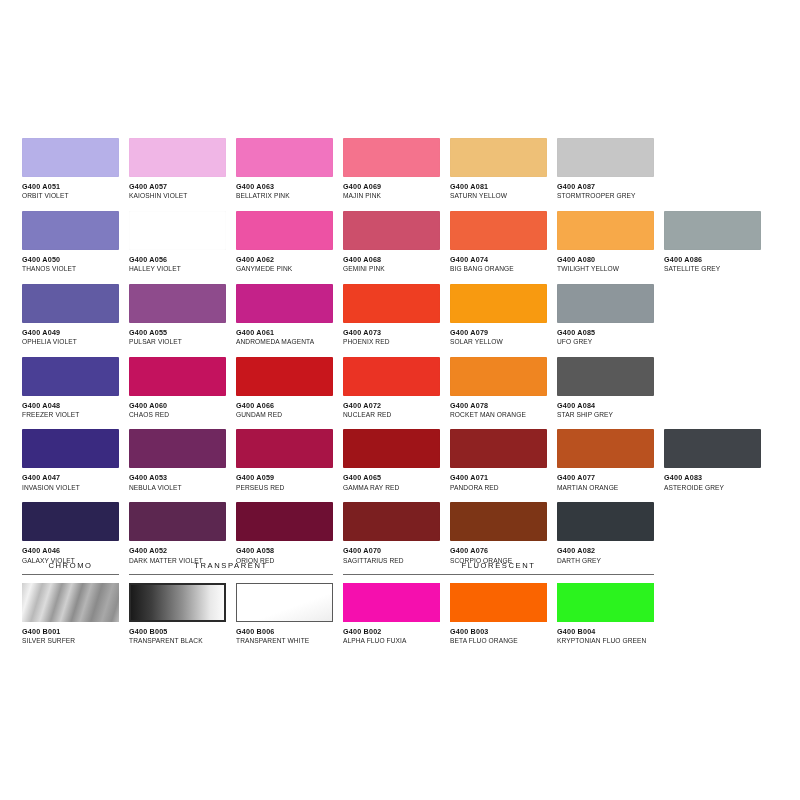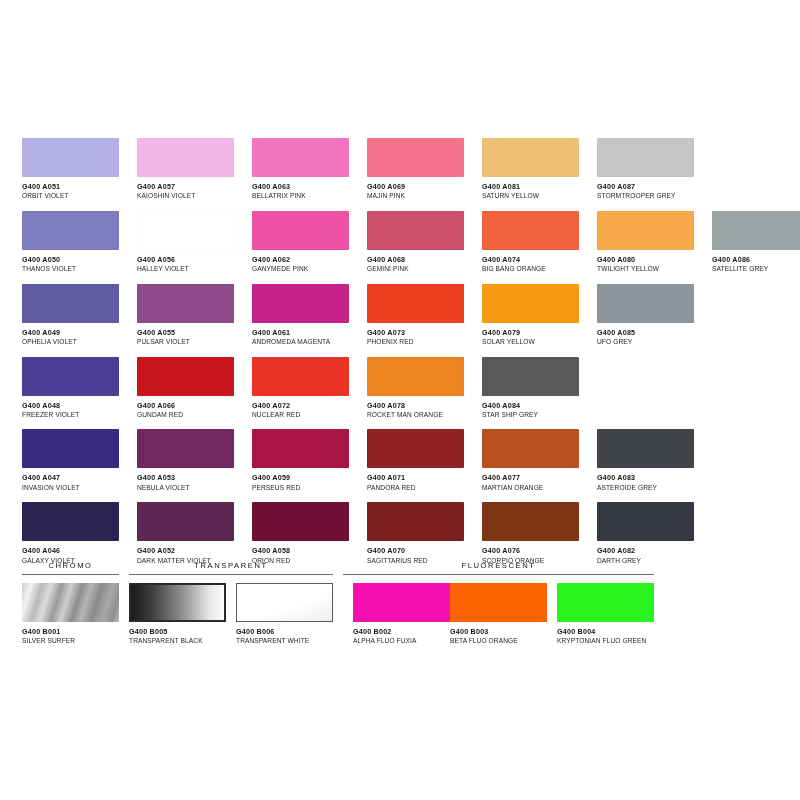--- a/index.html
+++ b/index.html
@@ -24,21 +24,21 @@
 
   
   #main-grid {
     position: absolute;
     left: 22px;
     top: 138px;
     width: 740px;
   }
   .swatch-row {
     display: flex;
-    gap: 18px;
+    gap: 10px;
     margin-bottom: 11px;
   }
   .swatch-cell {
     width: 97px;
   }
   .swatch-chip {
     width: 97px;
     height: 39px;
     border-radius: 1px;
     box-shadow: inset 0 0 1px rgba(0,0,0,0.10);
@@ -228,20 +228,25 @@
           <div class="swatch-name">UFO GREY</div>
         </div>
       </div>
       <div class="swatch-row">
         <div class="swatch-cell">
           <div class="swatch-chip" title="FREEZER VIOLET" style="background: rgb(74, 63, 149);"></div>
           <div class="swatch-code">G400 A048</div>
           <div class="swatch-name">FREEZER VIOLET</div>
         </div>
         <div class="swatch-cell">
+          <div class="swatch-chip" title="CHAOS RED" style="background: rgb(195, 18, 94);"></div>
+          <div class="swatch-code">G400 A060</div>
+          <div class="swatch-name">CHAOS RED</div>
+        </div>
+        <div class="swatch-cell">
           <div class="swatch-chip" title="GUNDAM RED" style="background: rgb(200, 22, 28);"></div>
           <div class="swatch-code">G400 A066</div>
           <div class="swatch-name">GUNDAM RED</div>
         </div>
         <div class="swatch-cell">
           <div class="swatch-chip" title="NUCLEAR RED" style="background: rgb(234, 51, 36);"></div>
           <div class="swatch-code">G400 A072</div>
           <div class="swatch-name">NUCLEAR RED</div>
         </div>
         <div class="swatch-cell">
@@ -263,20 +268,25 @@
         </div>
         <div class="swatch-cell">
           <div class="swatch-chip" title="NEBULA VIOLET" style="background: rgb(112, 40, 95);"></div>
           <div class="swatch-code">G400 A053</div>
           <div class="swatch-name">NEBULA VIOLET</div>
         </div>
         <div class="swatch-cell">
           <div class="swatch-chip" title="PERSEUS RED" style="background: rgb(168, 20, 70);"></div>
           <div class="swatch-code">G400 A059</div>
           <div class="swatch-name">PERSEUS RED</div>
+        </div>
+        <div class="swatch-cell">
+          <div class="swatch-chip" title="GAMMA RAY RED" style="background: rgb(159, 20, 24);"></div>
+          <div class="swatch-code">G400 A065</div>
+          <div class="swatch-name">GAMMA RAY RED</div>
         </div>
         <div class="swatch-cell">
           <div class="swatch-chip" title="PANDORA RED" style="background: rgb(143, 34, 34);"></div>
           <div class="swatch-code">G400 A071</div>
           <div class="swatch-name">PANDORA RED</div>
         </div>
         <div class="swatch-cell">
           <div class="swatch-chip" title="MARTIAN ORANGE" style="background: rgb(185, 81, 31);"></div>
           <div class="swatch-code">G400 A077</div>
           <div class="swatch-name">MARTIAN ORANGE</div>
@@ -345,21 +355,21 @@
         <div class="special-cell" style="left: 107px;">
           <div class="special-chip chip-transparent-black"></div>
           <div class="swatch-code">G400 B005</div>
           <div class="swatch-name">TRANSPARENT BLACK</div>
         </div>
         <div class="special-cell" style="left: 214px;">
           <div class="special-chip chip-transparent-white"></div>
           <div class="swatch-code">G400 B006</div>
           <div class="swatch-name">TRANSPARENT WHITE</div>
         </div>
-        <div class="special-cell" style="left: 331px;">
+        <div class="special-cell" style="left: 321px;">
           <div class="special-chip" style="background: rgb(245, 15, 174);"></div>
           <div class="swatch-code">G400 B002</div>
           <div class="swatch-name">ALPHA FLUO FUXIA</div>
         </div>
         <div class="special-cell" style="left: 428px;">
           <div class="special-chip" style="background: rgb(250, 100, 0);"></div>
           <div class="swatch-code">G400 B003</div>
           <div class="swatch-name">BETA FLUO ORANGE</div>
         </div>
         <div class="special-cell" style="left: 535px;">

